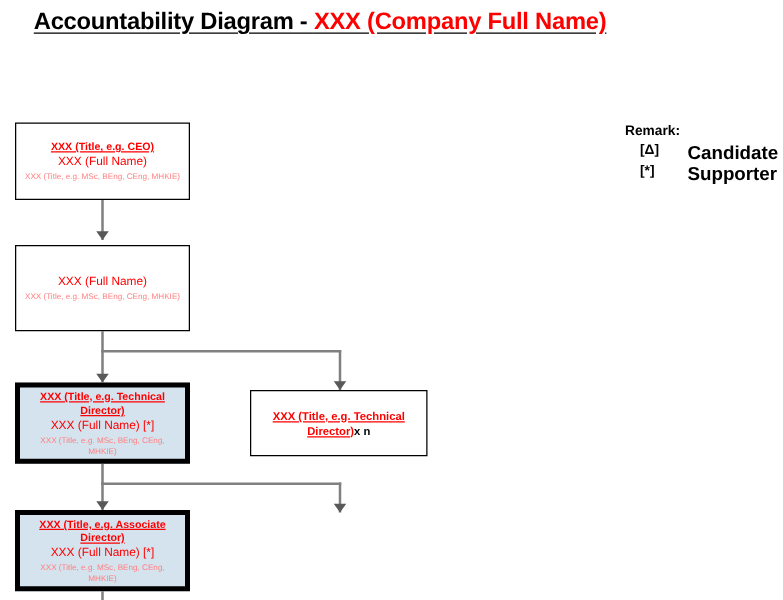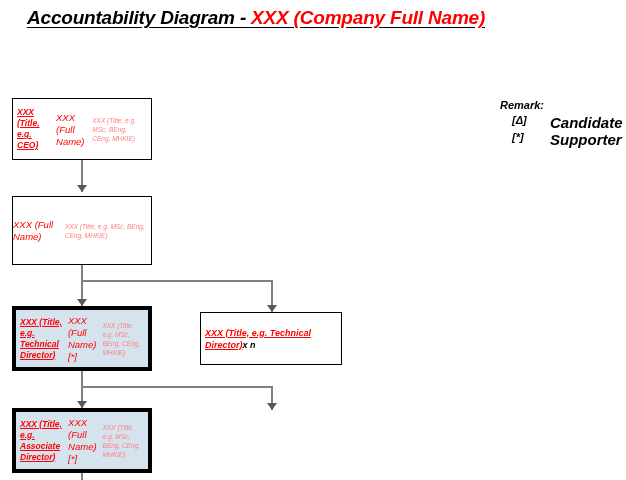--- a/index.html
+++ b/index.html
@@ -3,43 +3,45 @@
 <meta charset="utf-8">
 <style>
   html,body{margin:0;padding:0;}
   body{
     width:626px;height:480px;
     background:#ffffff;
     font-family:"Liberation Sans", sans-serif;
     overflow:hidden;
     position:relative;
   }
-  #canvas{position:absolute;inset:0;width:626px;height:480px;font-style:italic;}
+  #canvas{position:absolute;inset:0;width:626px;height:480px;}
 
   
   .title{
     position:absolute;left:27px;top:7px;
     font-size:19px;font-weight:bold;
     color:#000000;
     text-decoration:underline;
     text-underline-offset:3px;
     white-space:nowrap;
     letter-spacing:-0.2px;
   }
   .title .red{color:#ff0000;}
 
   
   .node{
     position:absolute;
     box-sizing:border-box;
     background:#ffffff;
     border:1px solid #000000;
     display:flex;
+    flex-direction:column;
     align-items:center;
     justify-content:center;
+    text-align:center;
     overflow:hidden;
   }
   .node.thick{
     border:4px solid #000000;
     background:#d5e3ef;
   }
   .line1{
     color:#ff0000;
     font-size:8.5px;
     font-weight:bold;

